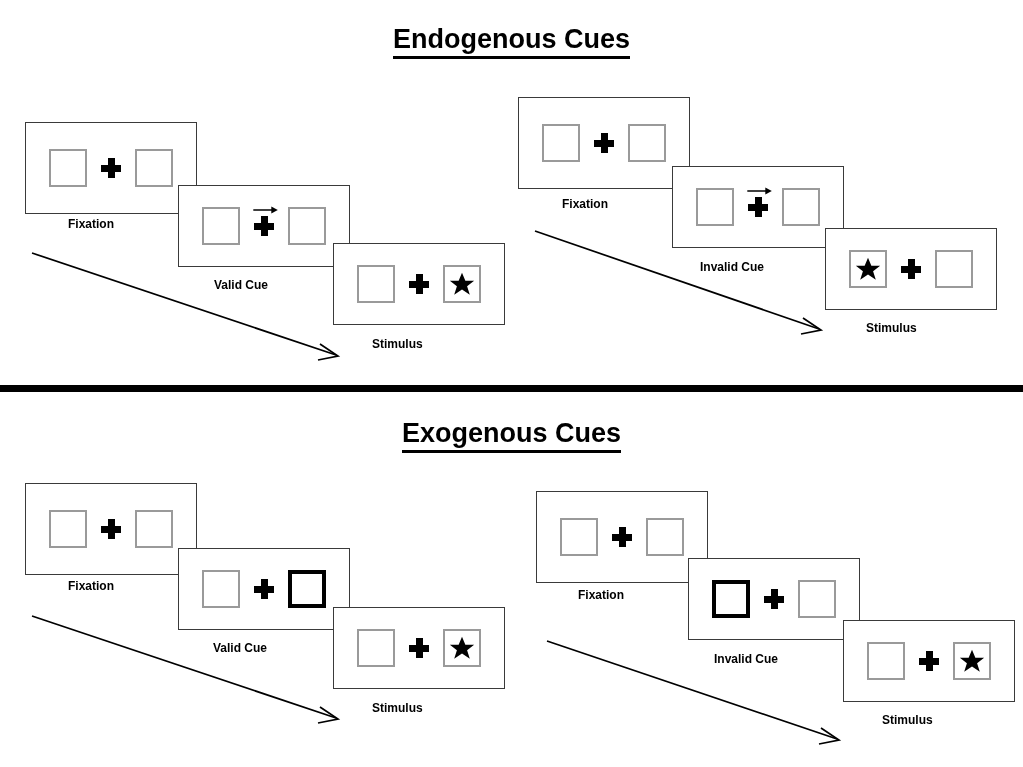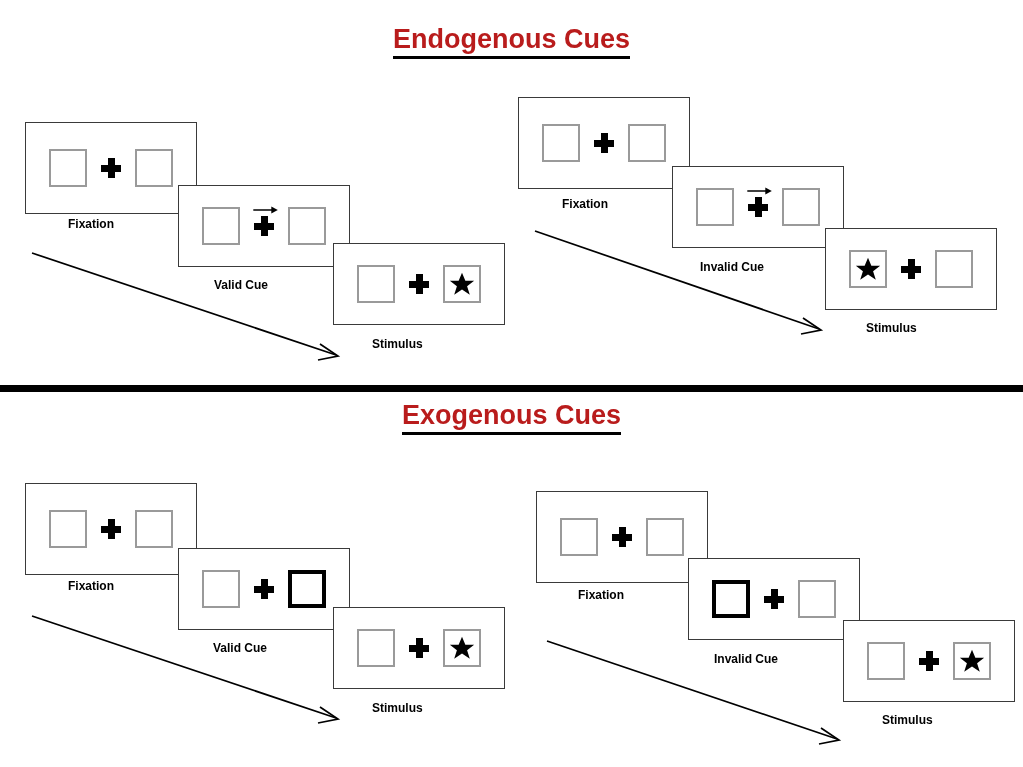--- a/index.html
+++ b/index.html
@@ -18,21 +18,21 @@
   }
 
   
   .section-title {
     position: absolute;
     width: 100%;
     left: 0;
     text-align: center;
     font-size: 27px;
     font-weight: bold;
-    color: #b91c1c;
+    color: #000000;
     letter-spacing: 0px;
   }
   .section-title span {
     border-bottom: 3px solid #000000;
     padding-bottom: 2px;
   }
 
   
   .divider {
     position: absolute;
@@ -239,21 +239,21 @@
   </div>
   <div class="caption" style="left:866px; top:321px;">Stimulus</div>
 
   <svg class="time-arrow" style="left:533px; top:228px; width:300px; height:112px;" viewBox="0 0 300 112">
     <line x1="2" y1="3" x2="286" y2="101" stroke="#000" stroke-width="1.7"></line>
     <polyline points="270,90 288,102 268,106" fill="none" stroke="#000" stroke-width="1.7"></polyline>
   </svg>
 
   <div class="divider" style="top:385px;"></div>
 
-  <div class="section-title" style="top:400px;">
+  <div class="section-title" style="top:418px;">
     <span>Exogenous Cues</span>
   </div>
 
   <div class="frame" style="left:25px; top:483px; width:172px; height:92px;">
     <div class="frame-inner">
       <div class="box"></div>
       <div class="center-col">
         <div class="plus"></div>
       </div>
       <div class="box"></div>

